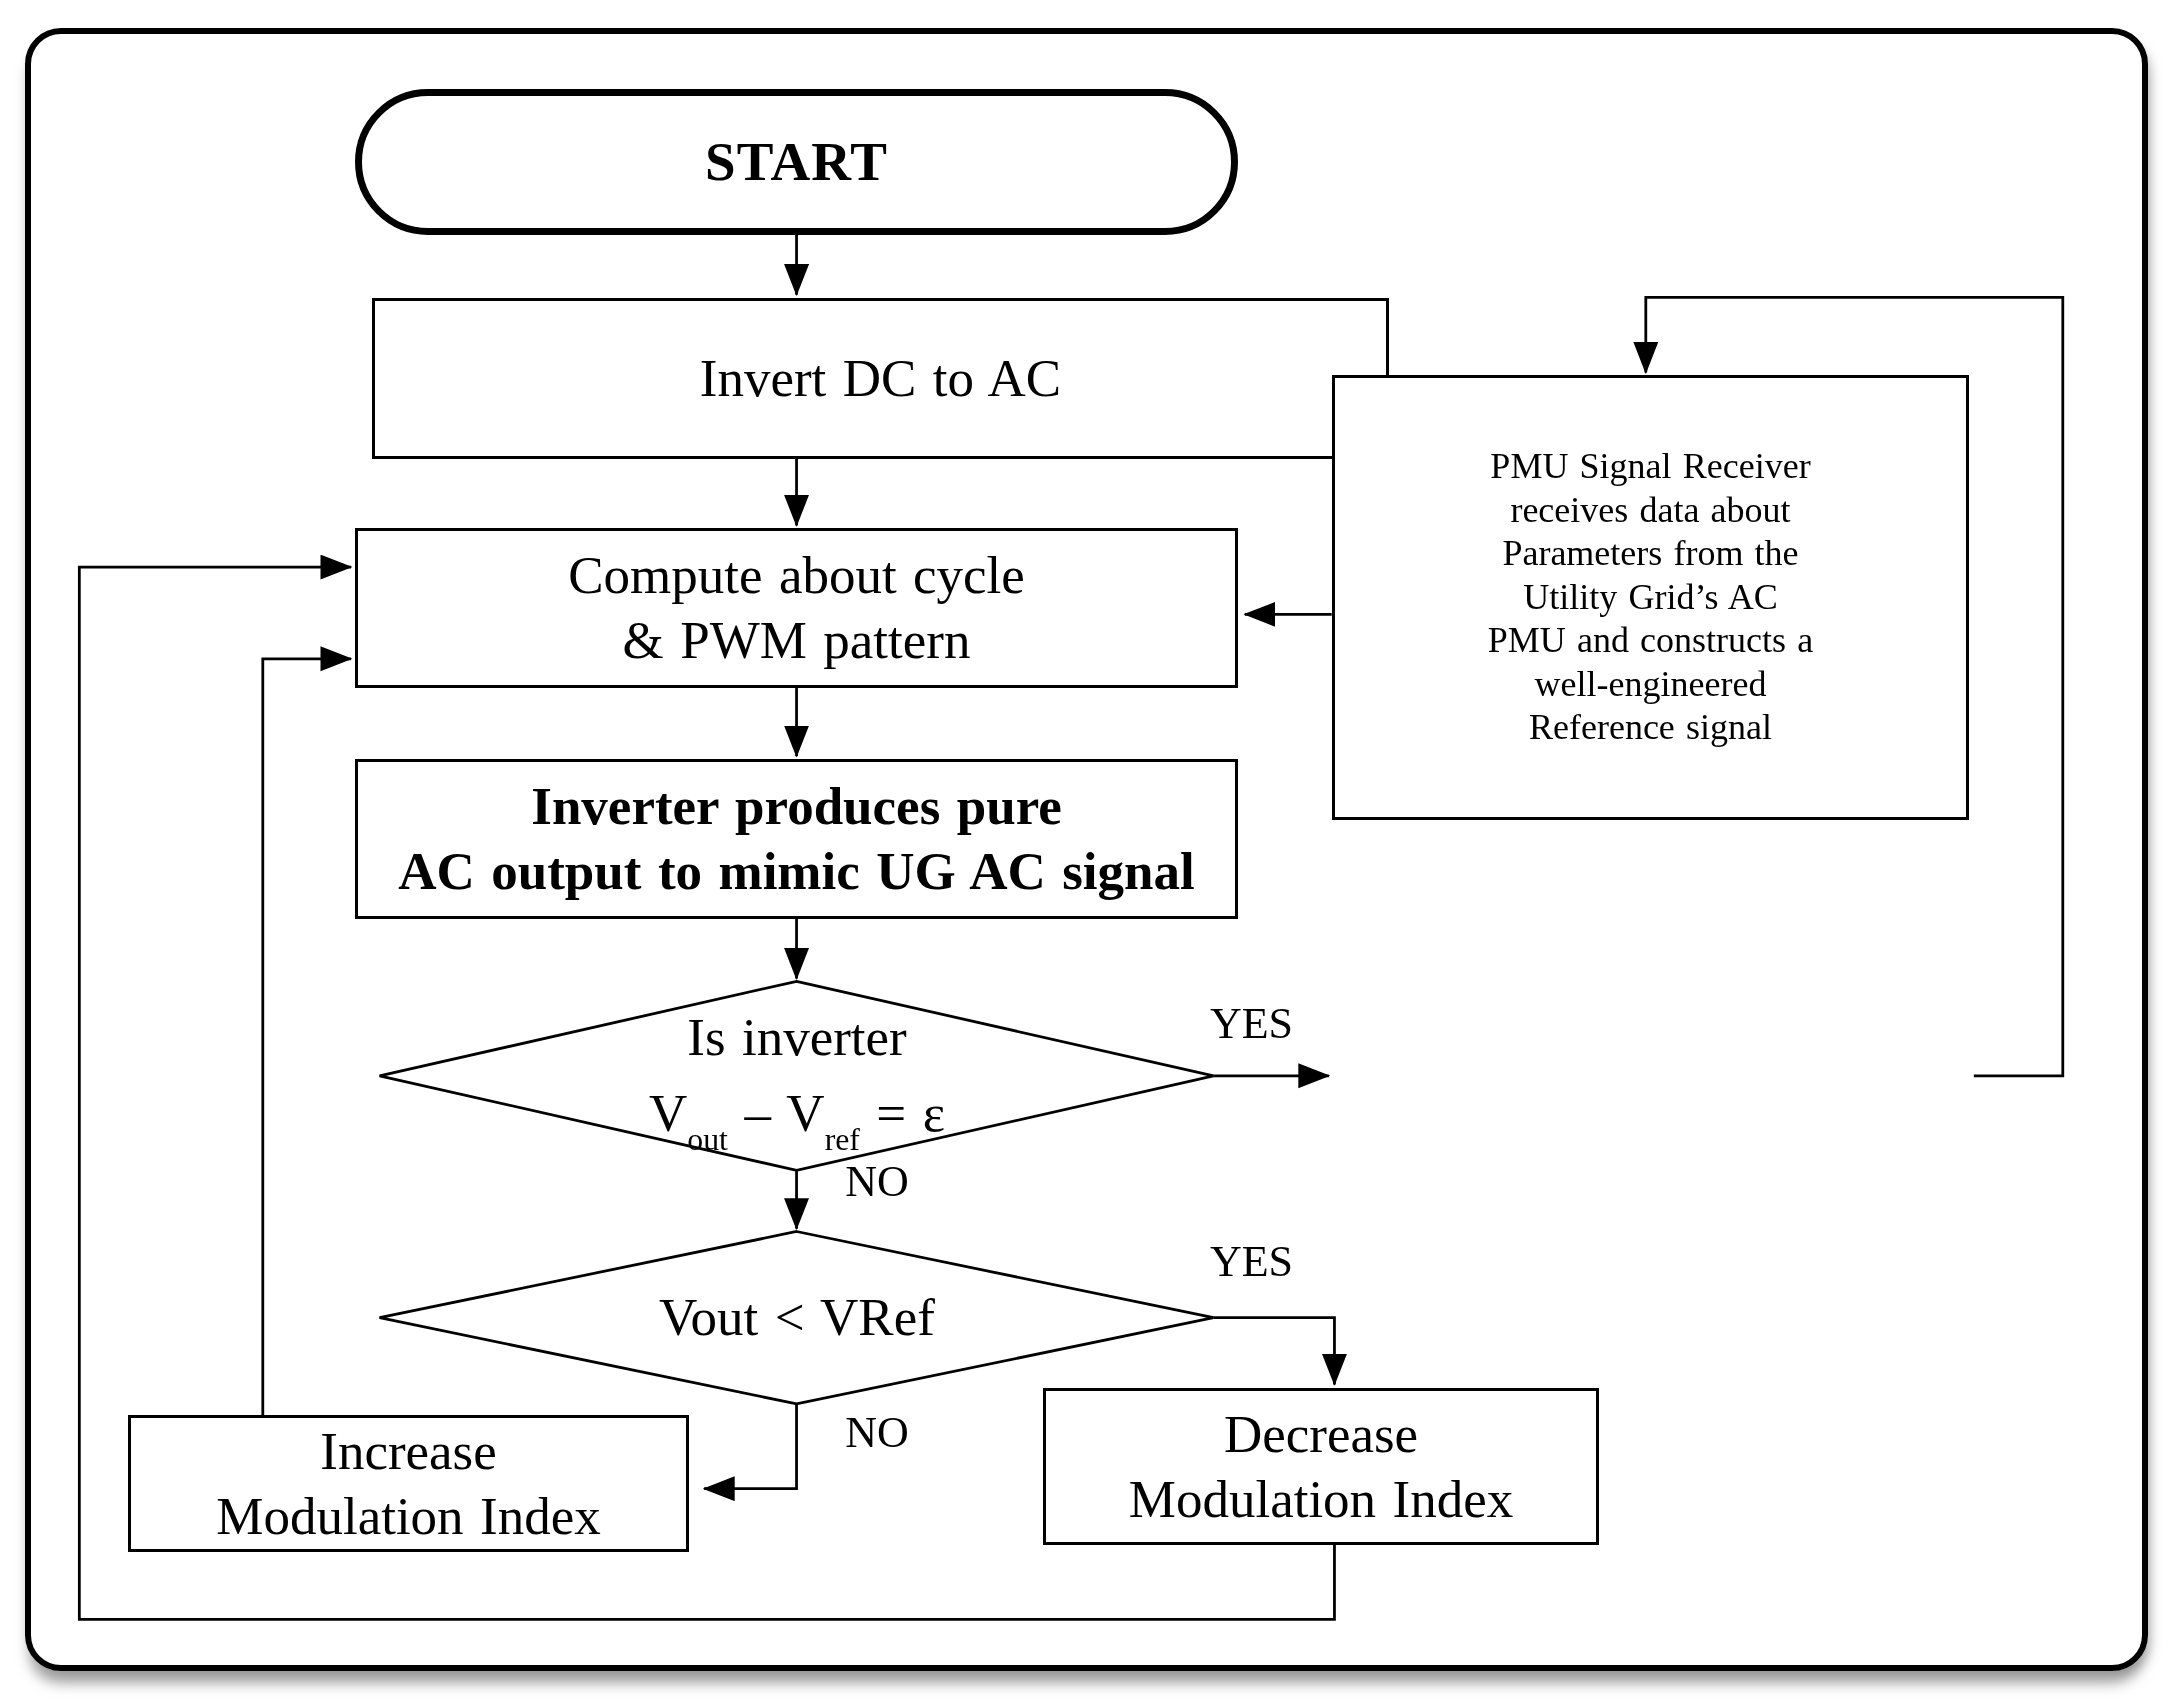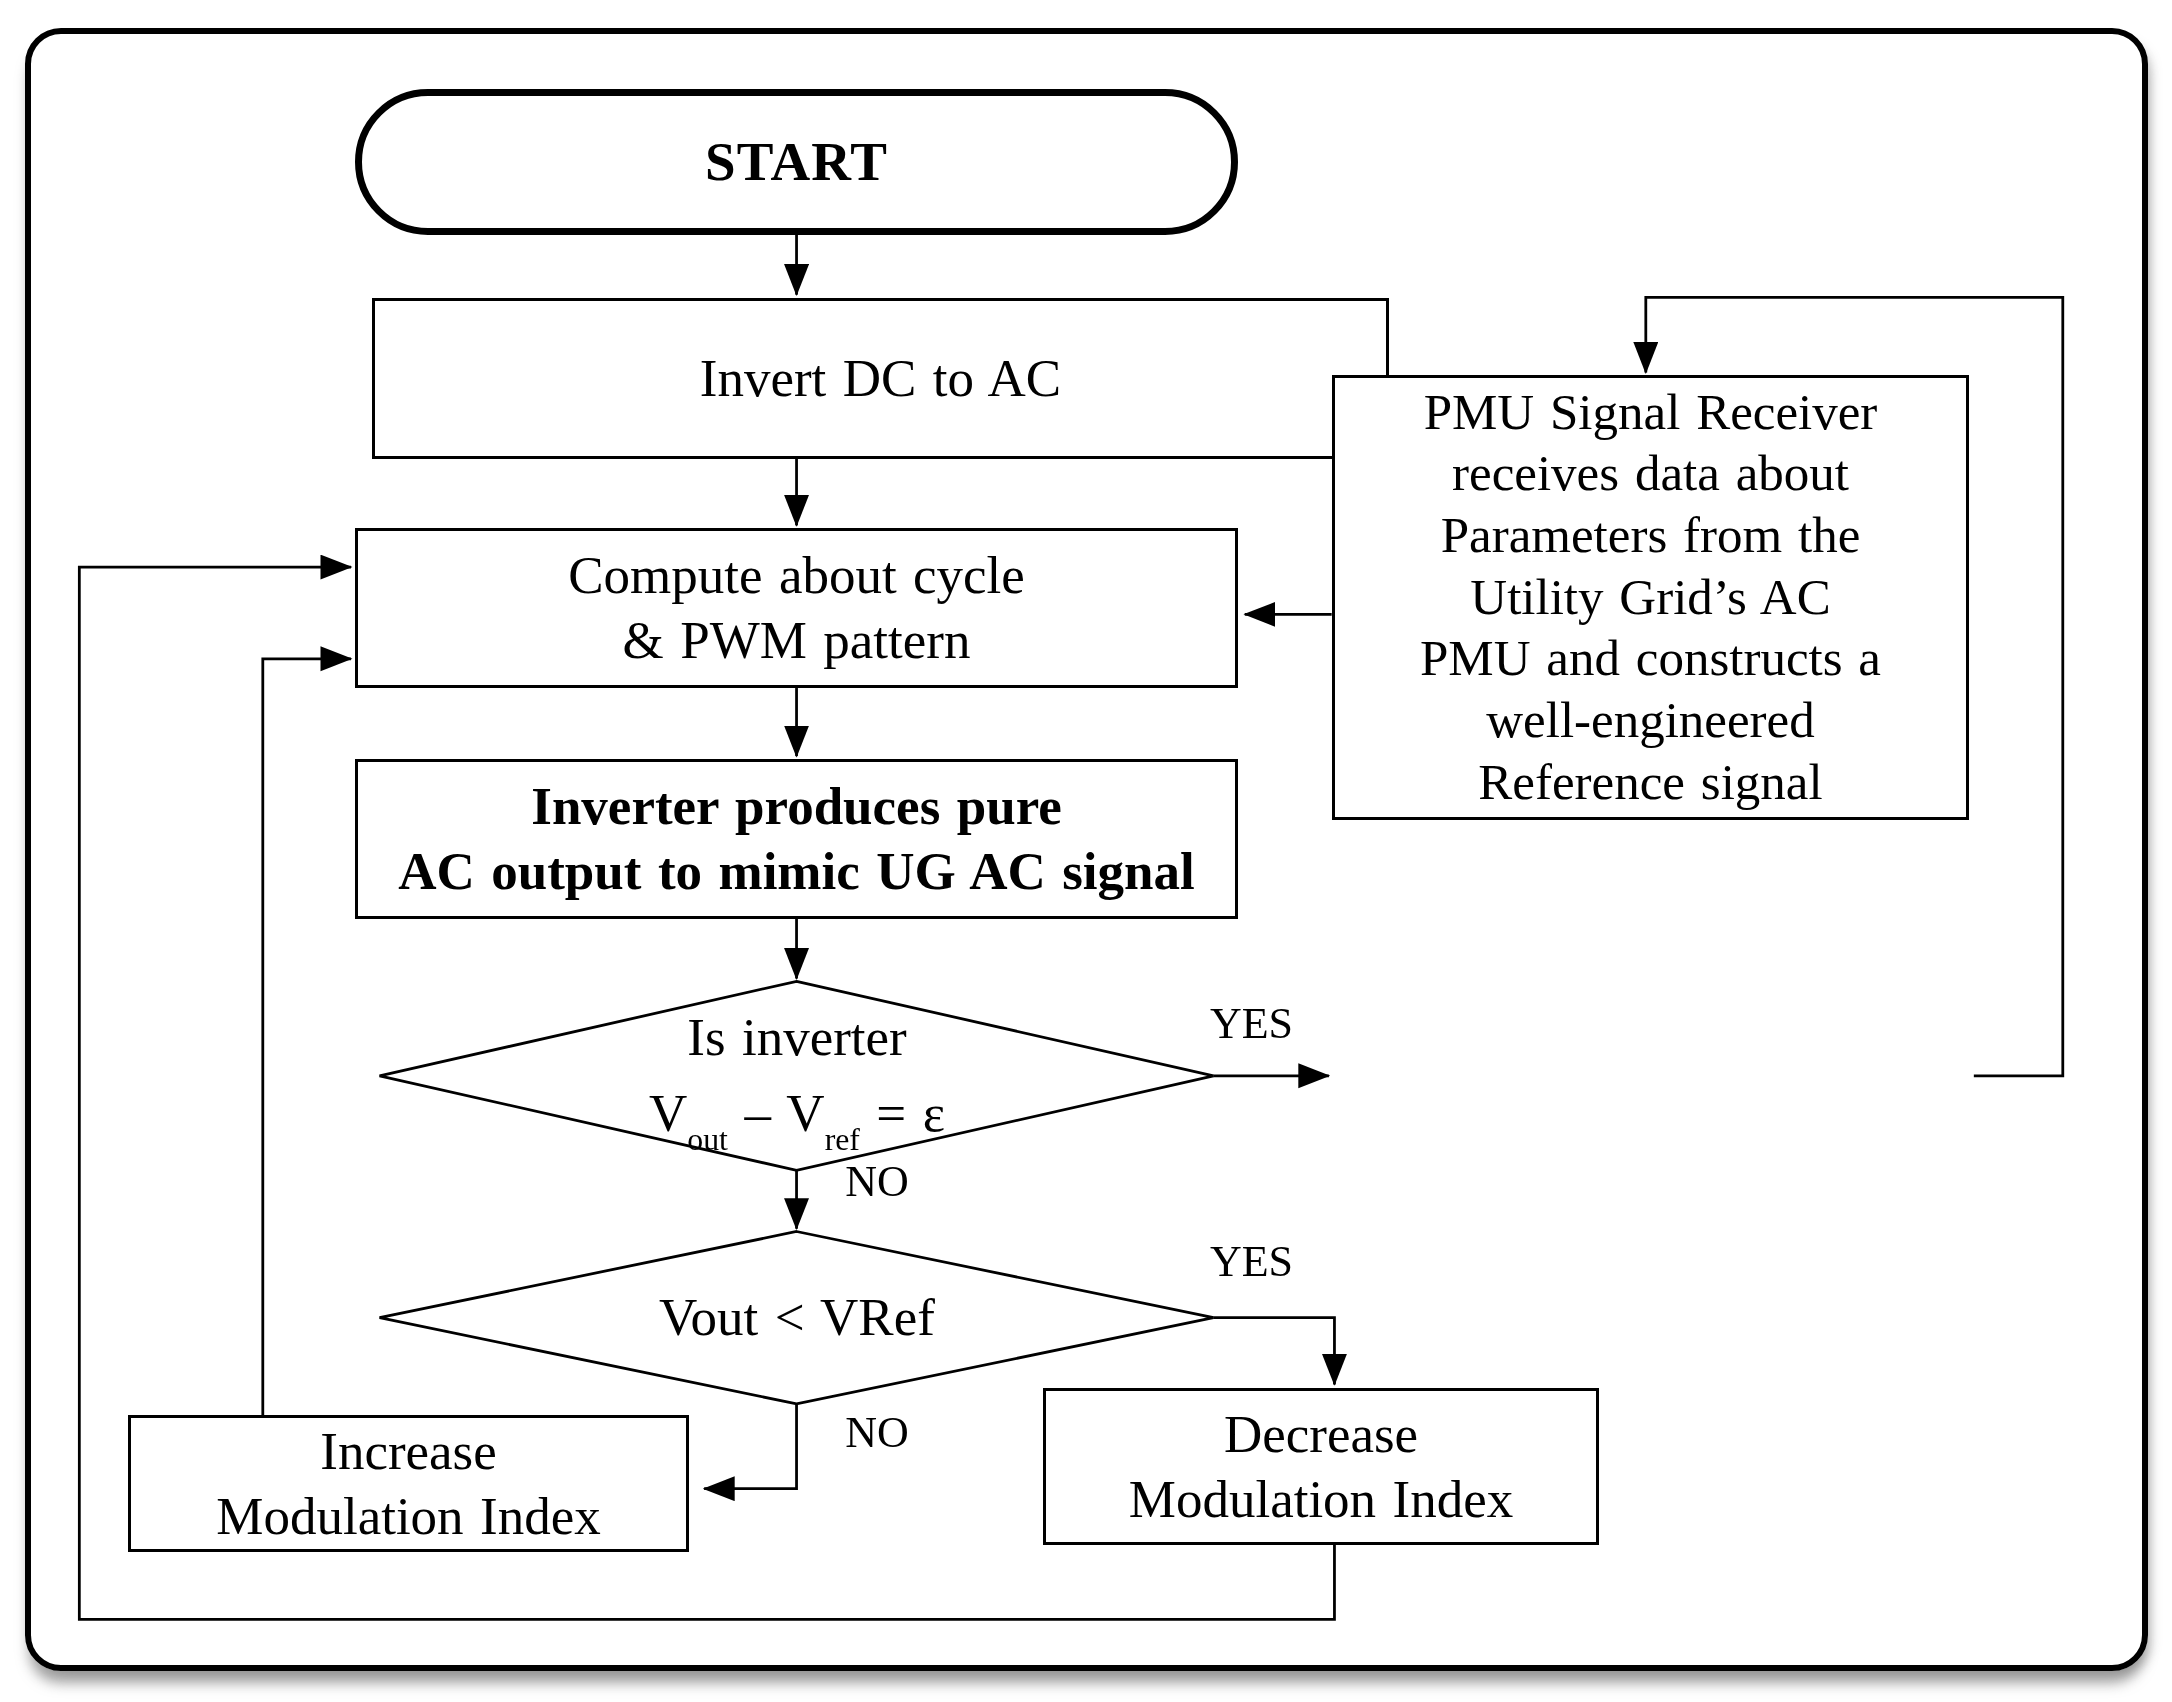--- a/index.html
+++ b/index.html
@@ -18,21 +18,21 @@
   svg.wires{position:absolute;left:0;top:0;}
   .node{
     position:absolute;box-sizing:border-box;background:#fff;border:3.5px solid #000;
     display:flex;flex-direction:column;align-items:center;justify-content:center;
     text-align:center;font-size:53px;line-height:1.22;word-spacing:.06em;
   }
   .pill{
     border-width:7.6px;border-radius:90px;font-weight:bold;
     font-size:55px;letter-spacing:.02em;
   }
-  .pmu{font-size:51px;line-height:1.21;text-align:right;}
+  .pmu{font-size:36px;line-height:1.21;text-align:right;}
   .dtext{
     position:absolute;display:flex;flex-direction:column;align-items:center;justify-content:center;
     text-align:center;font-size:53px;line-height:1.2;word-spacing:.06em;gap:12px;
   }
   .lbl{position:absolute;font-size:44px;text-align:center;line-height:1;}
   sub.fsub{font-size:.6em;line-height:0;position:relative;top:.24em;}
   .conn{stroke:#000;stroke-width:4;fill:none;}
   .dia{fill:#ffffff;stroke:#000;stroke-width:4;}
 </style>
 </head>

